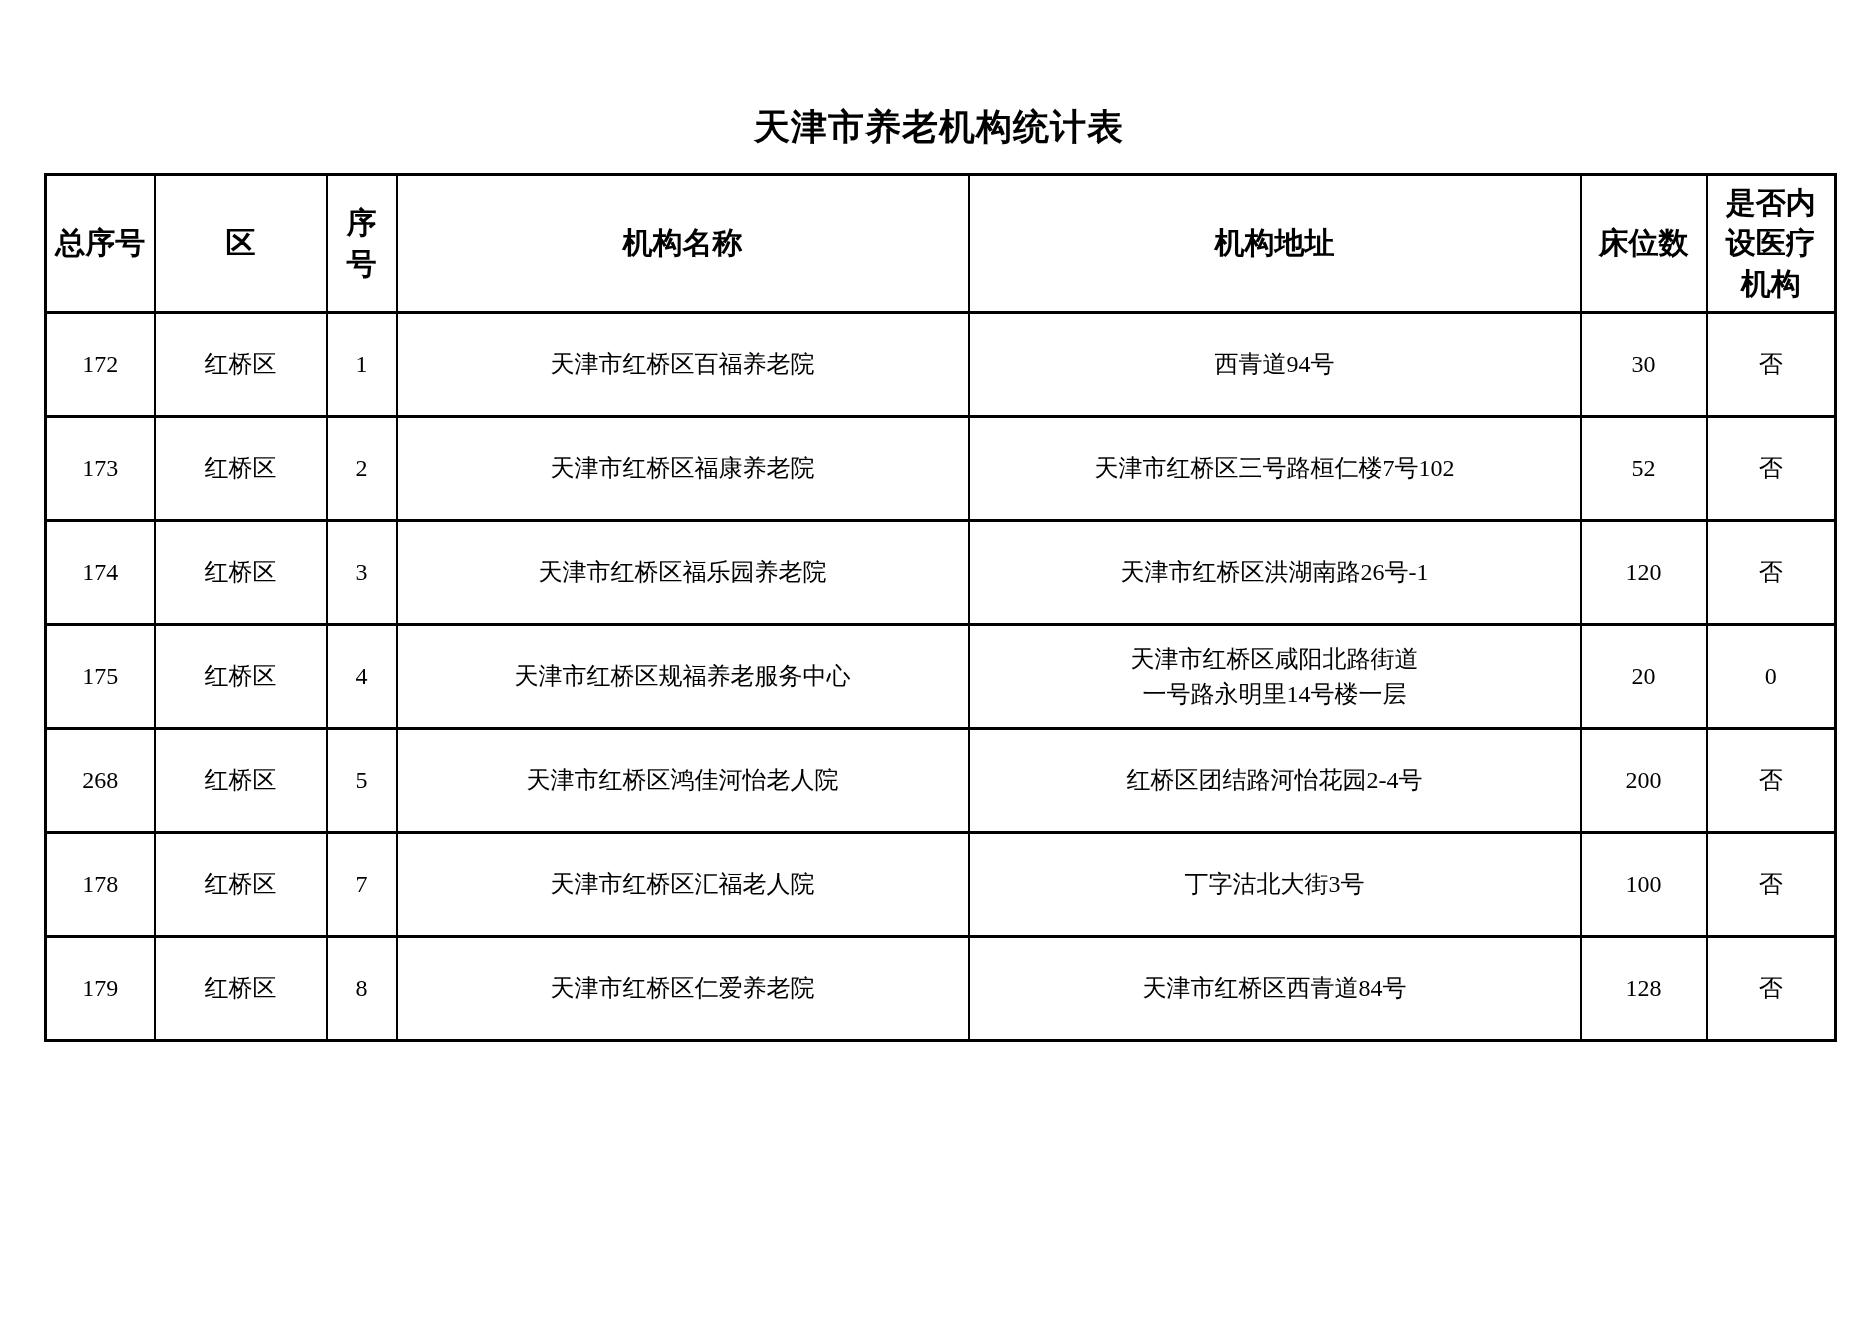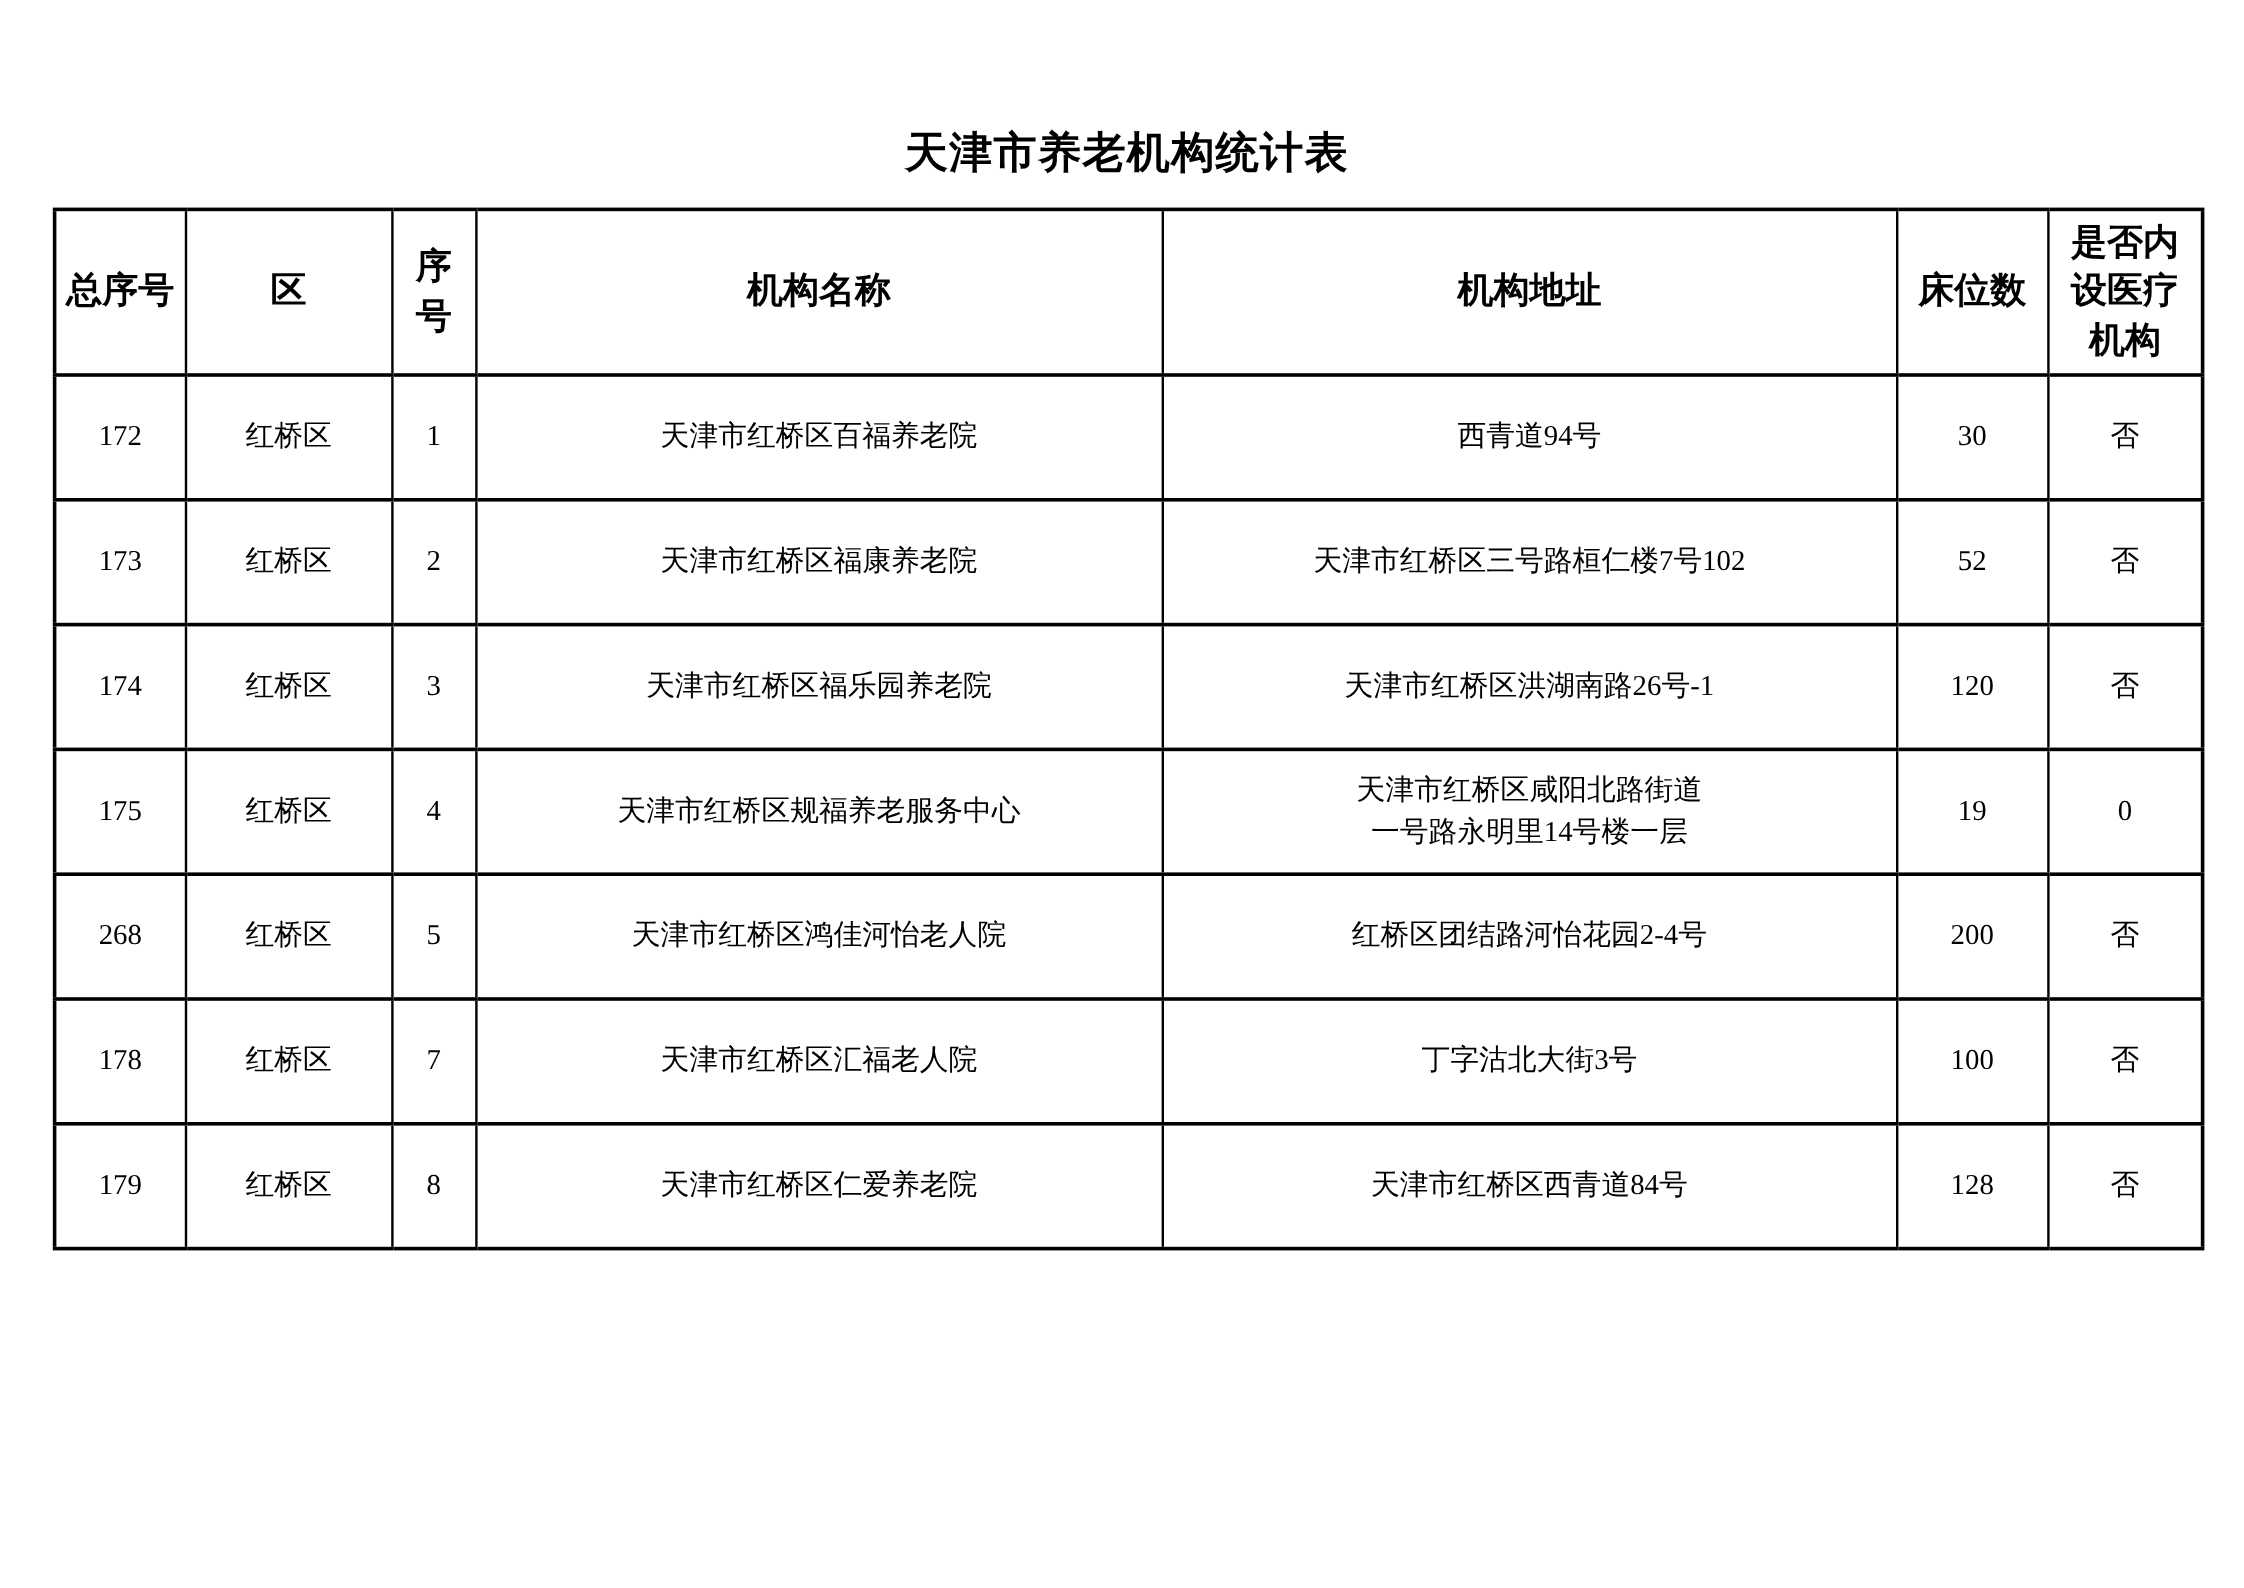--- a/index.html
+++ b/index.html
@@ -125,21 +125,21 @@
         <td>120</td>
         <td>否</td>
       </tr>
       <tr>
         <td>175</td>
         <td>红桥区</td>
         <td>4</td>
         <td>天津市红桥区规福养老服务中心</td>
         <td class="addr">天津市红桥区咸阳北路街道
 一号路永明里14号楼一层</td>
-        <td>19</td>
+        <td>20</td>
         <td>0</td>
       </tr>
       <tr>
         <td>268</td>
         <td>红桥区</td>
         <td>5</td>
         <td>天津市红桥区鸿佳河怡老人院</td>
         <td class="addr">红桥区团结路河怡花园2-4号</td>
         <td>200</td>
         <td>否</td>

